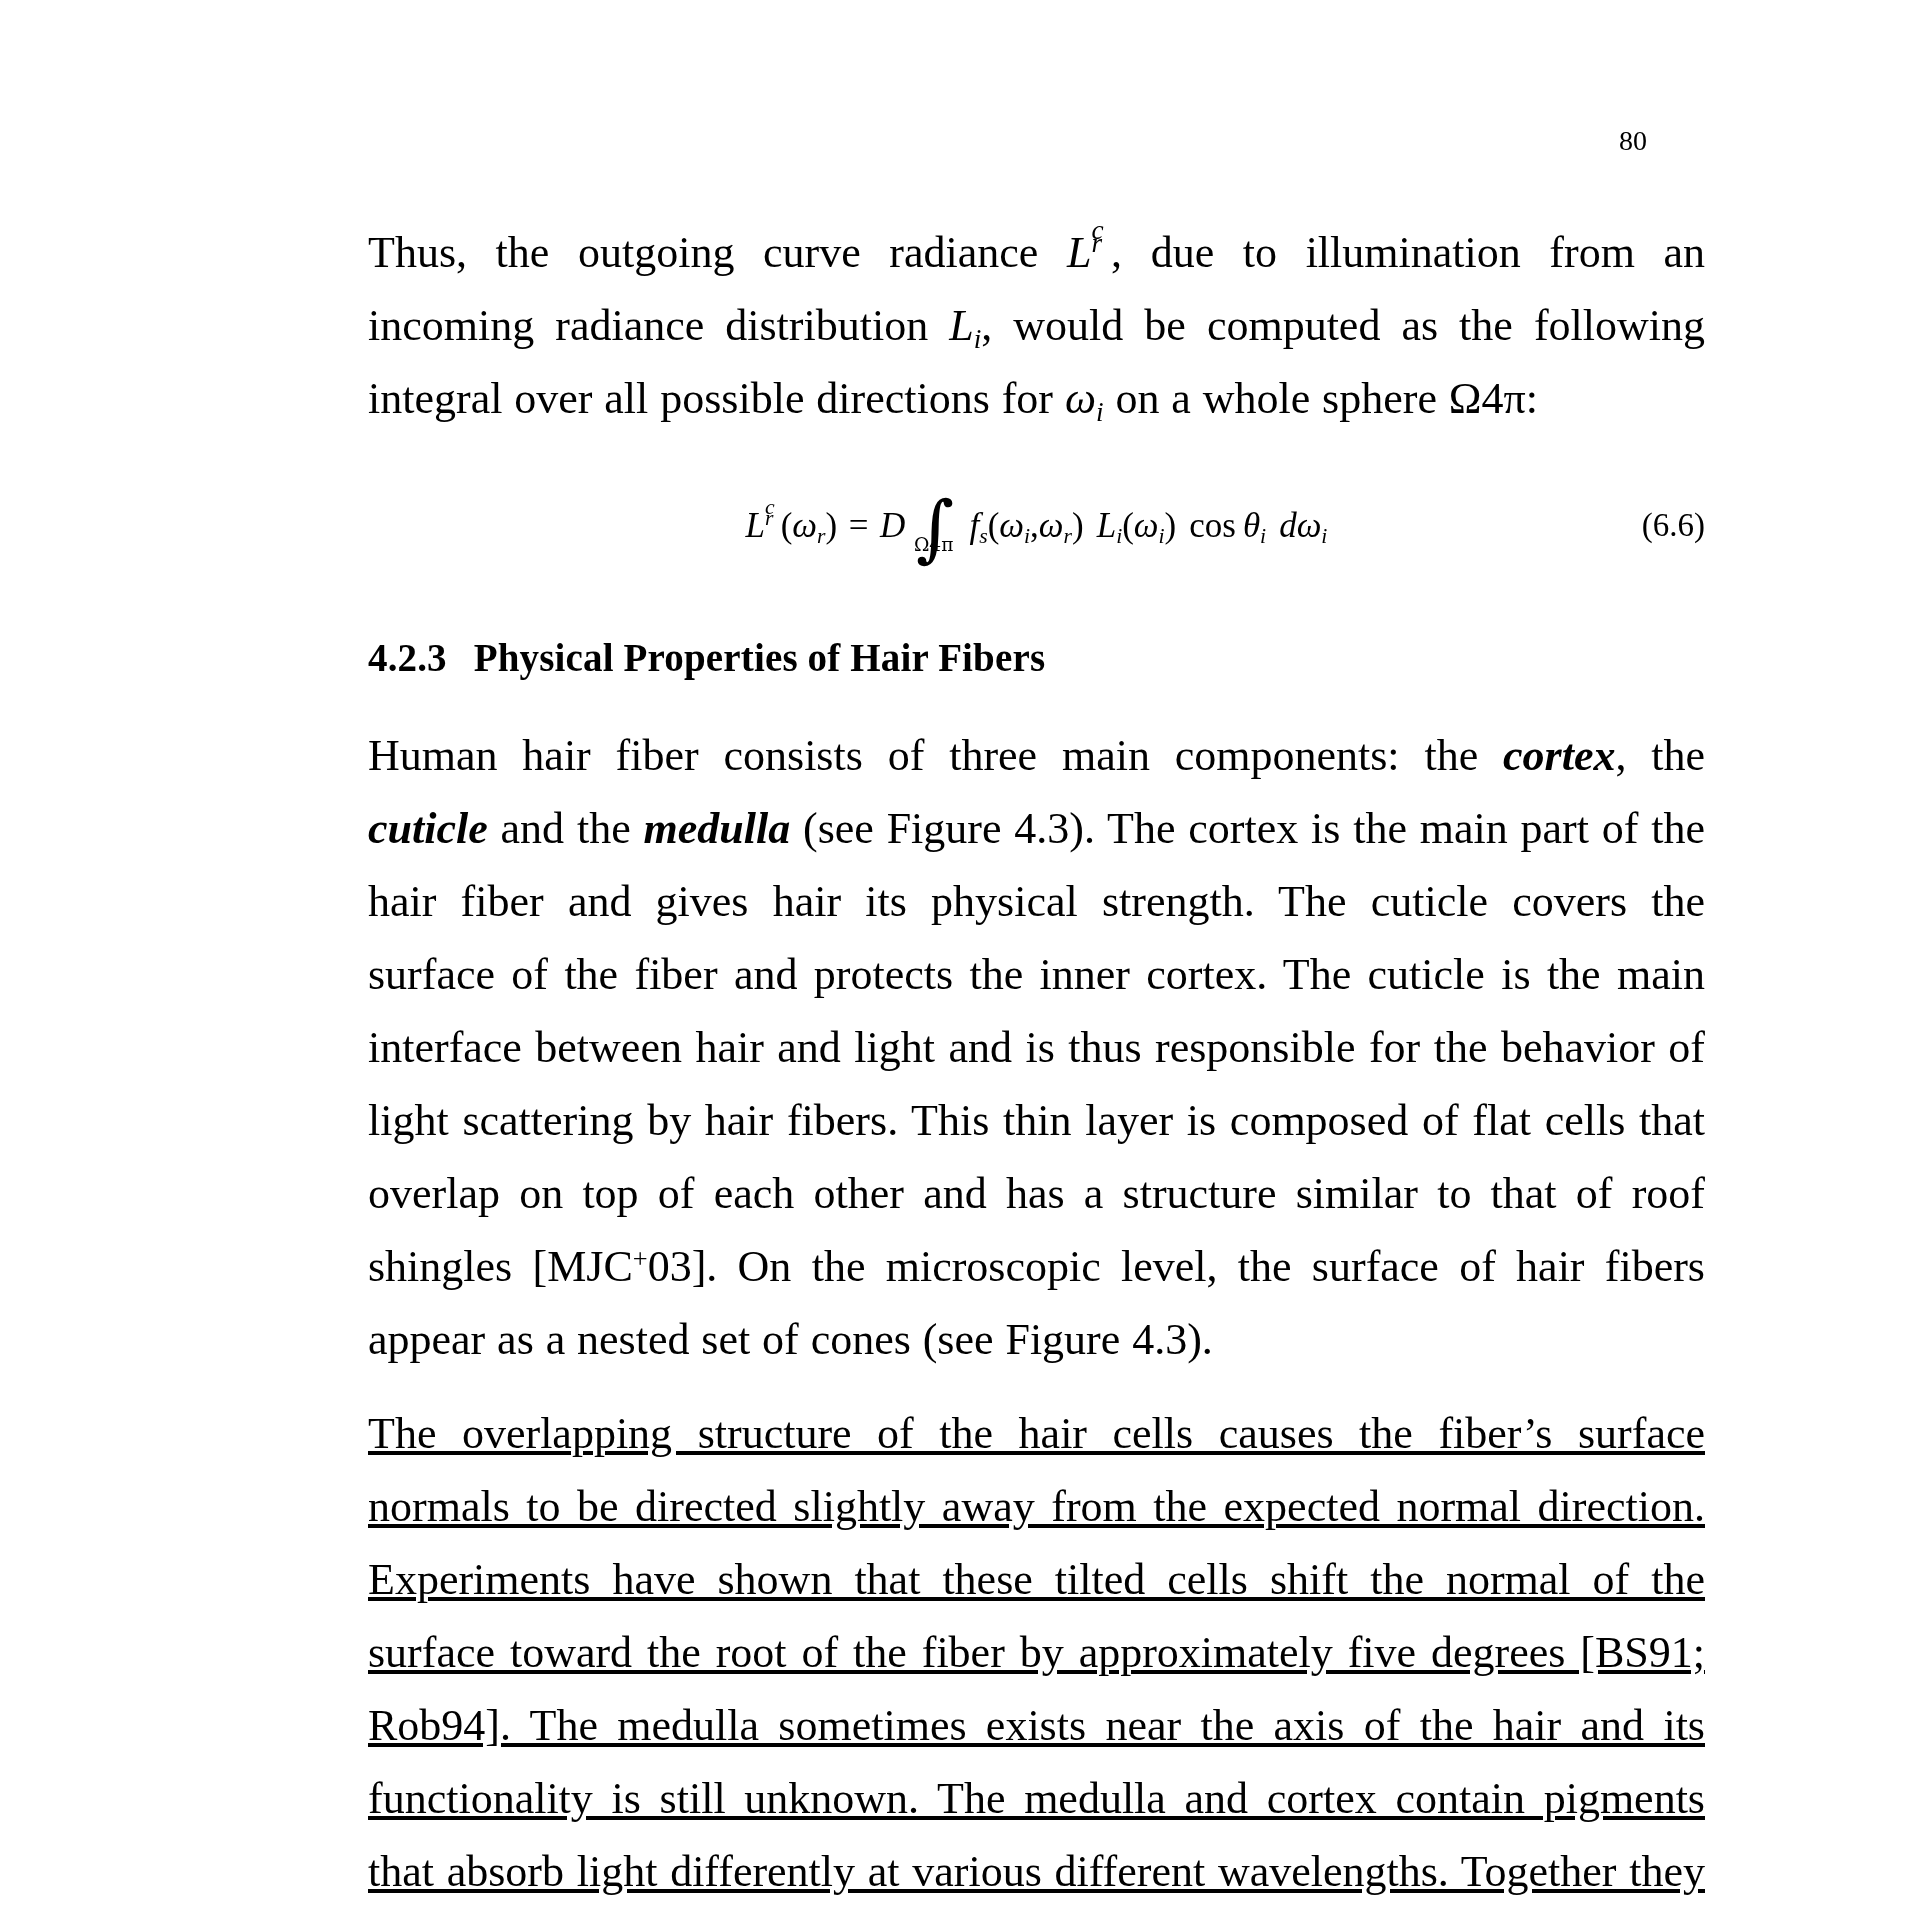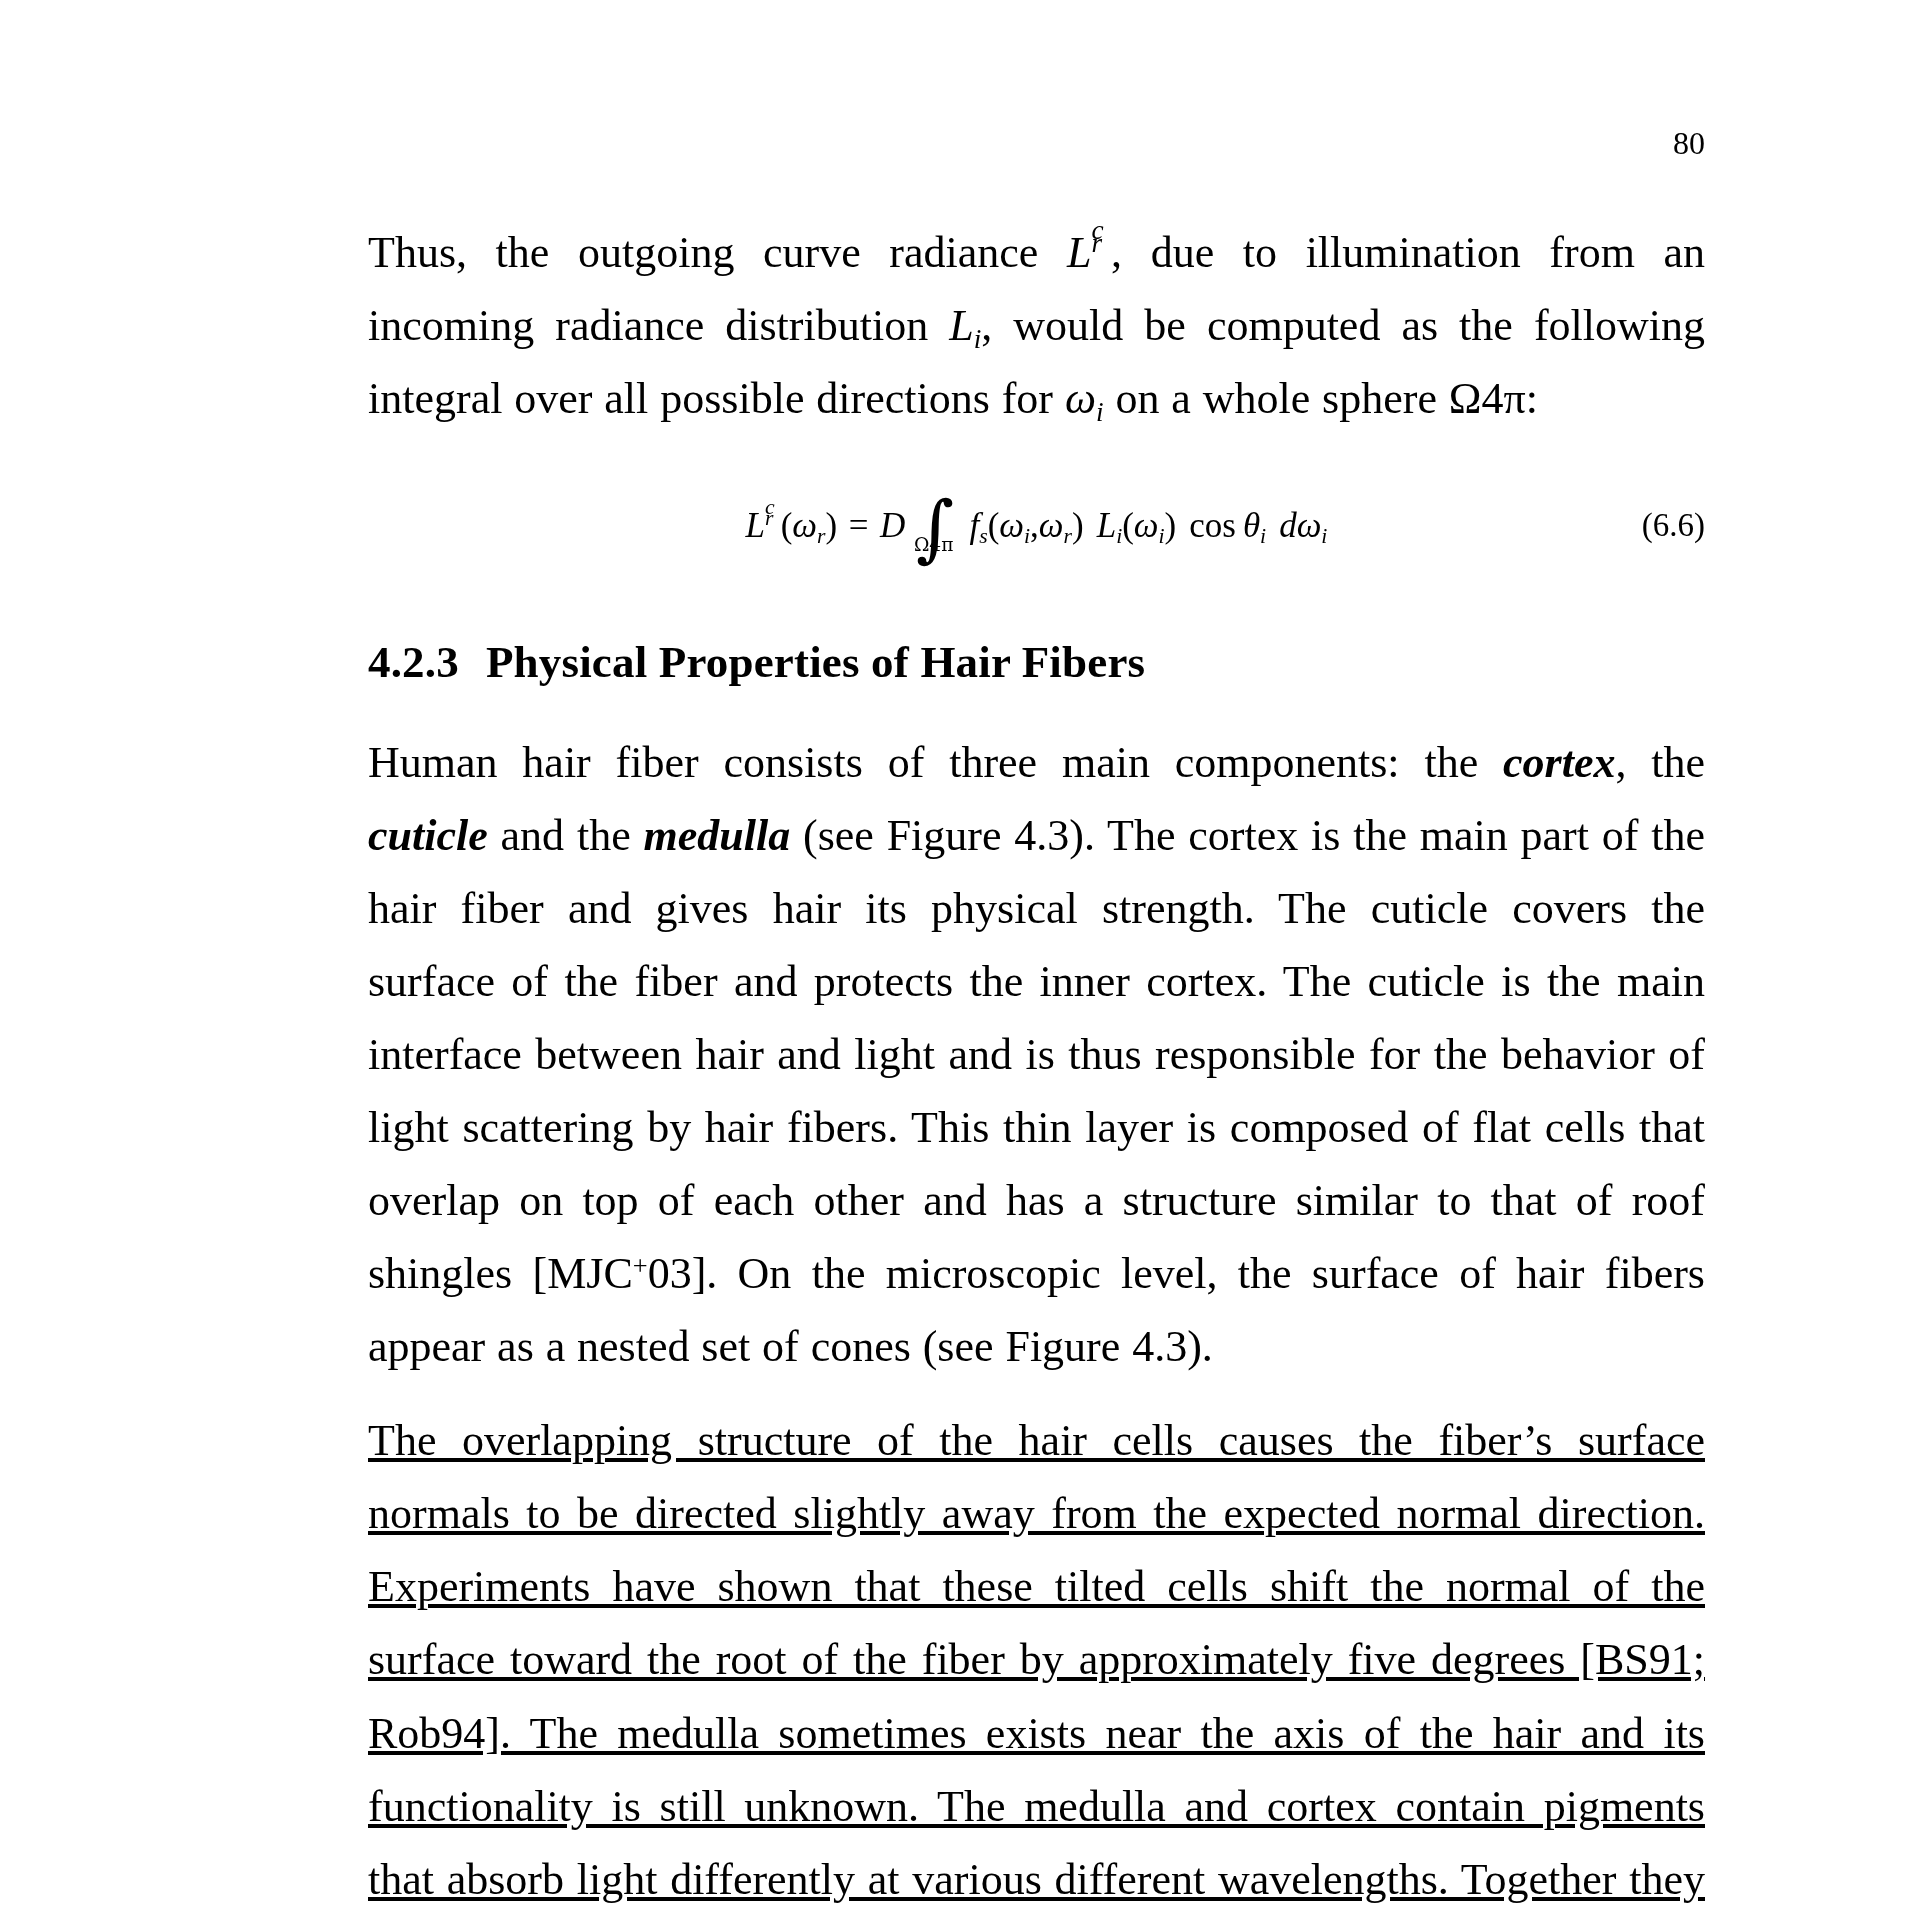--- a/index.html
+++ b/index.html
@@ -18,25 +18,25 @@
     overflow: hidden;
   }
   .content {
     position: absolute;
     left: 368px;
     top: 0;
     width: 1337px;
   }
   .folio {
     position: absolute;
-    right: 0;
+    right: 9px;
     top: 127px;
-    font-size: 32px;
-    line-height: 1;
-    text-align: right;
+    font-size: 28px;
+    line-height: 1;
+    text-align: left;
     width: 77px;
   }
   p.body-par {
     font-size: 44px;
     line-height: 1.66;
     text-align: justify;
     text-align-last: left;
     margin: 0 0 21px 0;
     word-spacing: 0.02em;
     hyphens: manual;
@@ -126,21 +126,21 @@
     right: 0;
     top: 50%;
     transform: translateY(-50%);
     font-size: 33px;
     font-style: normal;
     line-height: 1;
   }
 
   
   h2.section-heading {
-    font-size: 45px;
+    font-size: 39px;
     font-weight: bold;
     line-height: 1.2;
     margin: 62px 0 37px 0;
     letter-spacing: 0.004em;
   }
   h2.section-heading .num { margin-right: 27px; }
 </style>
 </head>
 <body>
 

